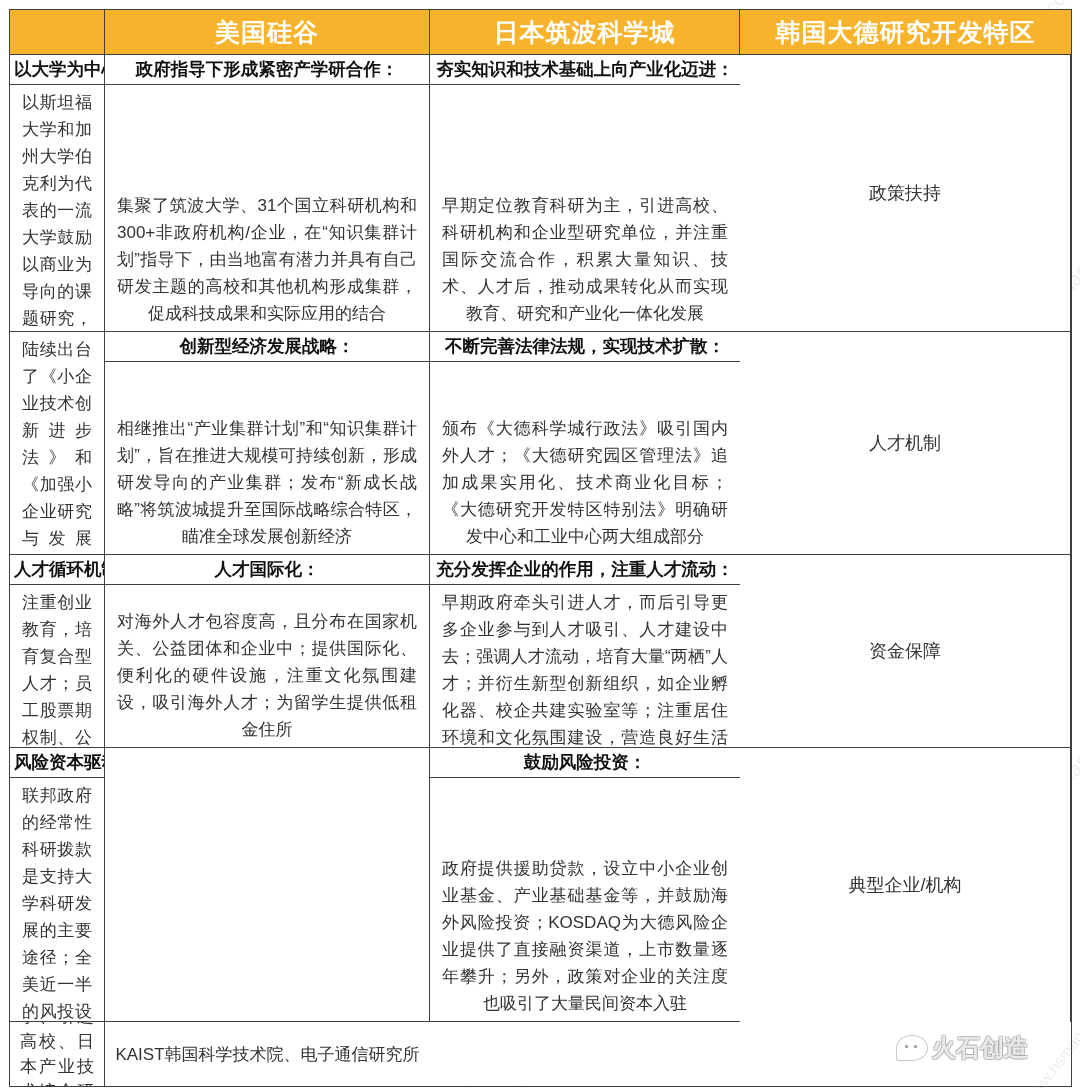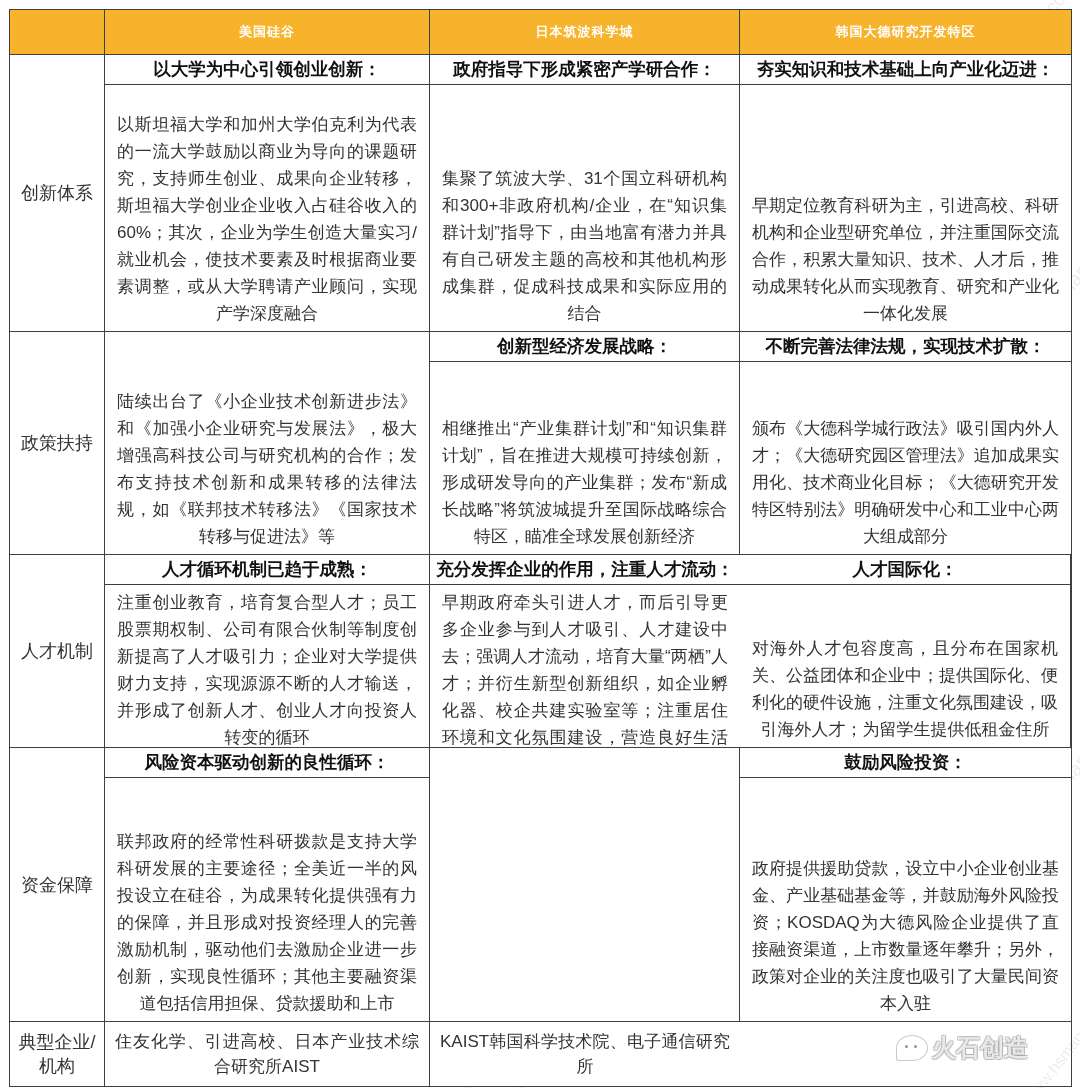--- a/index.html
+++ b/index.html
@@ -22,21 +22,21 @@
     box-sizing:border-box;
     overflow:hidden;
     position:relative;
   }
   .last-col{border-right:none;}
   .last-row{border-bottom:none;}
 
   .hdr{
     background:#F6B32B;
     display:flex;align-items:center;justify-content:center;
-    color:#ffffff;font-weight:bold;font-size:13px;letter-spacing:1px;
+    color:#ffffff;font-weight:bold;font-size:25px;letter-spacing:1px;
   }
   .rowlabel{
     display:flex;align-items:center;justify-content:center;
     font-size:18px;color:#333;text-align:center;line-height:24px;
     padding:0 6px;
   }
   .datacell{display:flex;flex-direction:column;}
   .cell-title{
     font-weight:bold;color:#111;font-size:17.5px;
     text-align:center;padding:2px 4px 3px;
@@ -116,21 +116,20 @@
   <span class="wm wm-hollow" style="position:absolute;left:390px;top:515px;font-size:26px;opacity:.5;transform:rotate(-18deg);">火石创造</span>
   <span class="wm wm-hollow" style="position:absolute;left:330px;top:985px;font-size:26px;opacity:.5;transform:rotate(-14deg);">火石创造</span>
 
   <div class="cmp-table">
 
     <div class="cell hdr"></div>
     <div class="cell hdr">美国硅谷</div>
     <div class="cell hdr">日本筑波科学城</div>
     <div class="cell hdr last-col">韩国大德研究开发特区</div>
 
-    <div class="cell rowlabel">创新体系</div>
     <div class="cell datacell">
       <div class="cell-title">以大学为中心引领创业创新：</div>
       <div class="cell-body">
           <p>以斯坦福大学和加州大学伯克利为代表的一流大学鼓励以商业为导向的课题研究，支持师生创业、成果向企业转移，斯坦福大学创业企业收入占硅谷收入的60%；其次，企业为学生创造大量实习/就业机会，使技术要素及时根据商业要素调整，或从大学聘请产业顾问，实现产学深度融合</p>
         </div>
     </div>
     <div class="cell datacell">
       <div class="cell-title">政府指导下形成紧密产学研合作：</div>
       <div class="cell-body">
           <p>集聚了筑波大学、31个国立科研机构和300+非政府机构/企业，在“知识集群计划”指导下，由当地富有潜力并具有自己研发主题的高校和其他机构形成集群，促成科技成果和实际应用的结合</p>
@@ -162,30 +161,30 @@
         </div>
     </div>
 
     <div class="cell rowlabel">人才机制</div>
     <div class="cell datacell">
       <div class="cell-title">人才循环机制已趋于成熟：</div>
       <div class="cell-body">
           <p>注重创业教育，培育复合型人才；员工股票期权制、公司有限合伙制等制度创新提高了人才吸引力；企业对大学提供财力支持，实现源源不断的人才输送，并形成了创新人才、创业人才向投资人转变的循环</p>
         </div>
     </div>
+    <div class="cell datacell">
+      <div class="cell-title">人才国际化：</div>
+      <div class="cell-body">
+          <p>对海外人才包容度高，且分布在国家机关、公益团体和企业中；提供国际化、便利化的硬件设施，注重文化氛围建设，吸引海外人才；为留学生提供低租金住所</p>
+        </div>
+    </div>
     <div class="cell datacell last-col">
       <div class="cell-title">充分发挥企业的作用，注重人才流动：</div>
       <div class="cell-body">
           <p>早期政府牵头引进人才，而后引导更多企业参与到人才吸引、人才建设中去；强调人才流动，培育大量“两栖”人才；并衍生新型创新组织，如企业孵化器、校企共建实验室等；注重居住环境和文化氛围建设，营造良好生活条件</p>
-        </div>
-    </div>
-    <div class="cell datacell">
-      <div class="cell-title">人才国际化：</div>
-      <div class="cell-body">
-          <p>对海外人才包容度高，且分布在国家机关、公益团体和企业中；提供国际化、便利化的硬件设施，注重文化氛围建设，吸引海外人才；为留学生提供低租金住所</p>
         </div>
     </div>
 
     <div class="cell rowlabel">资金保障</div>
     <div class="cell datacell">
       <div class="cell-title">风险资本驱动创新的良性循环：</div>
       <div class="cell-body">
           <p>联邦政府的经常性科研拨款是支持大学科研发展的主要途径；全美近一半的风投设立在硅谷，为成果转化提供强有力的保障，并且形成对投资经理人的完善激励机制，驱动他们去激励企业进一步创新，实现良性循环；其他主要融资渠道包括信用担保、贷款援助和上市</p>
         </div>
     </div>

